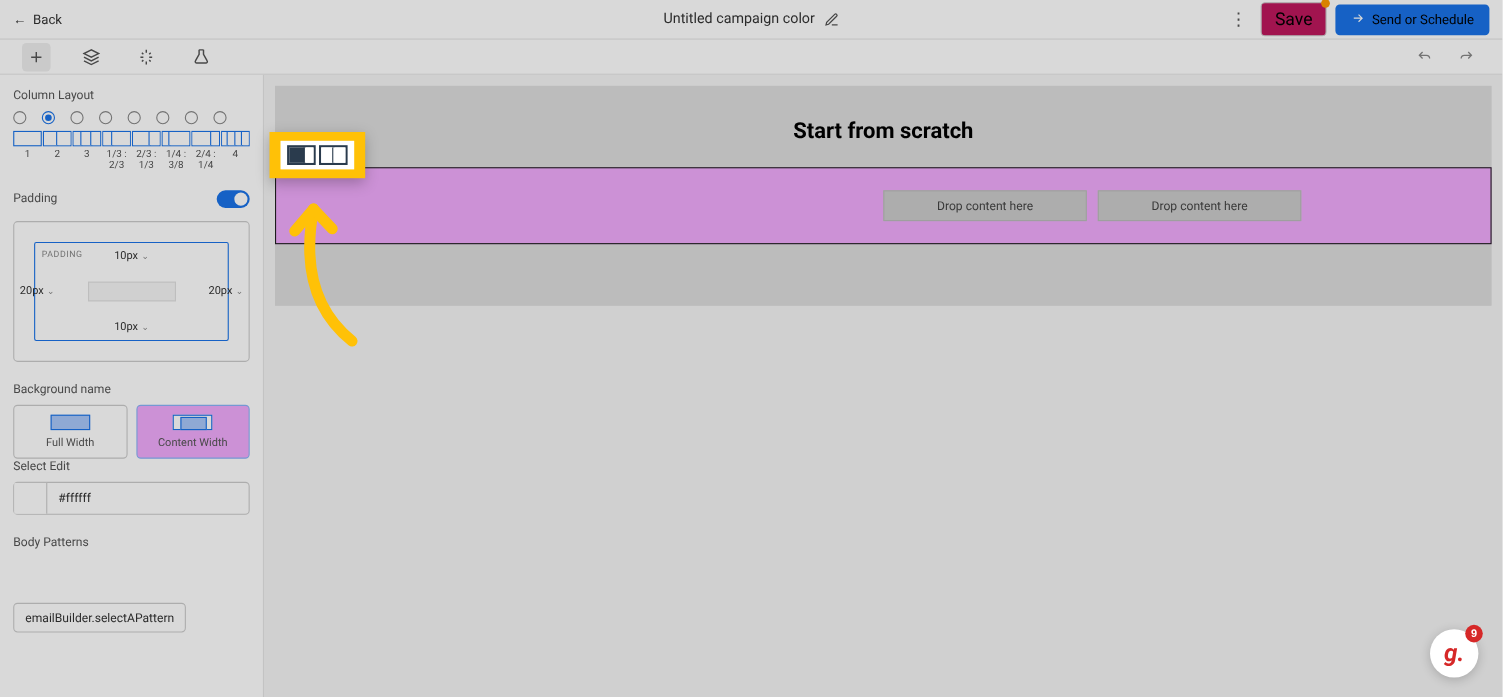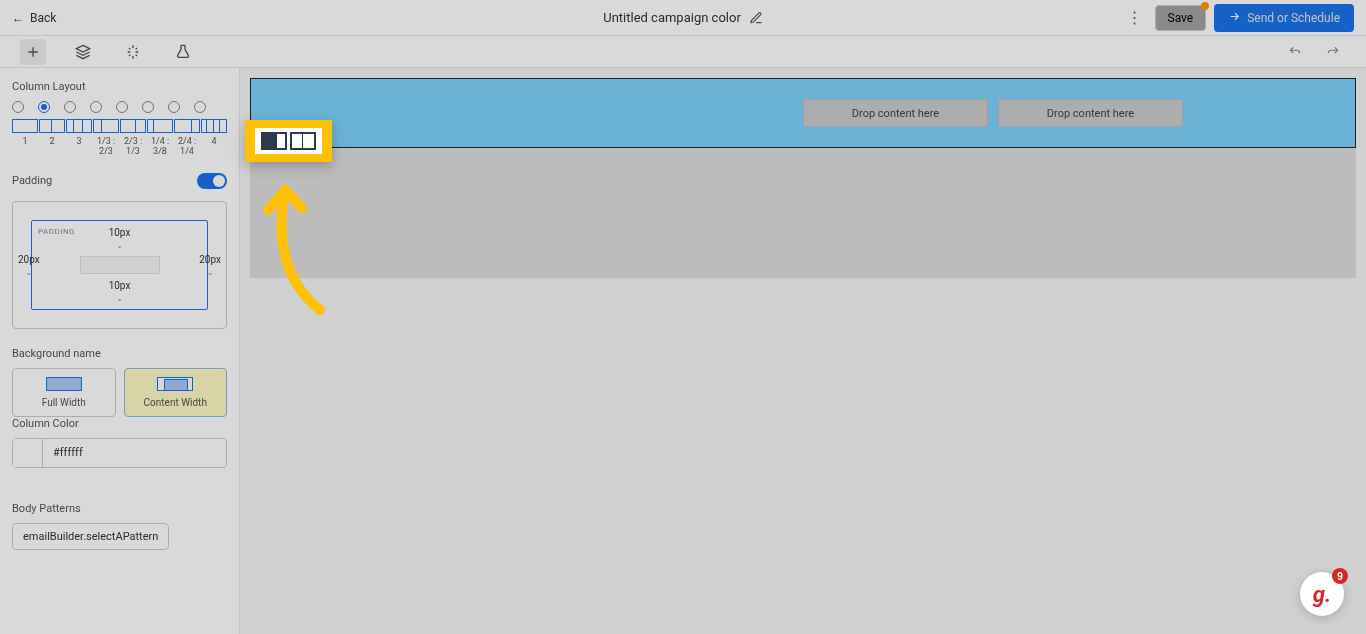--- a/index.html
+++ b/index.html
@@ -6,23 +6,23 @@
 body { width:1366px; height:634px; overflow:hidden; position:relative; background:#fff; }
 .overlay { position:absolute; inset:0; background:rgba(0,0,0,.15); z-index:50; pointer-events:none; }
 
 
 .topbar { height:36px; display:flex; align-items:center; padding:0 12px; border-bottom:1px solid #e5e5e5; background:#fff; position:relative; }
 .back-btn { display:flex; align-items:center; gap:6px; font-size:12px; color:#333; cursor:pointer; }
 .center-title { position:absolute; left:50%; transform:translateX(-50%); display:flex; align-items:center; gap:8px; font-size:13px; color:#333; }
 .pencil-icon { width:14px; height:14px; display:inline-flex; }
 .top-right { margin-left:auto; display:flex; align-items:center; gap:8px; }
 .kebab { width:24px; height:24px; display:flex; align-items:center; justify-content:center; cursor:pointer; color:#555; }
-.save-btn { background:#a3a3a3; border:1px solid #ccc; border-radius:4px; padding:5px 12px; font-size:12px; cursor:pointer; position:relative; }
+.save-btn { background:#be185d; border:1px solid #ccc; border-radius:4px; padding:5px 12px; font-size:16px; cursor:pointer; position:relative; }
 .save-dot { position:absolute; top:-4px; right:-4px; width:8px; height:8px; border-radius:50%; background:#f90; }
-.send-btn { background:#1a73e8; color:#e5e5e5; border:none; border-radius:4px; padding:6px 14px; font-size:12px; cursor:pointer; display:flex; align-items:center; gap:6px; }
+.send-btn { background:#1a73e8; color:#000000; border:none; border-radius:4px; padding:6px 14px; font-size:12px; cursor:pointer; display:flex; align-items:center; gap:6px; }
 
 
 .toolbar { height:32px; display:flex; align-items:center; padding:0 20px; gap:24px; border-bottom:1px solid #e5e5e5; background:#fff; }
 .tool-icon { width:26px; height:26px; display:flex; align-items:center; justify-content:center; cursor:pointer; color:#555; border-radius:4px; }
 .tool-icon.active { background:#eee; }
 .toolbar-right { margin-left:auto; display:flex; gap:12px; }
 
 
 .main { display:flex; height:calc(100% - 68px); }
 .sidebar { width:240px; border-right:1px solid #e5e5e5; padding:12px; overflow-y:auto; background:#fff; font-size:12px; color:#333; }
@@ -59,50 +59,50 @@
 .layout-labels div { width:26px; text-align:center; font-size:9px; color:#555; line-height:1.1; }
 
 
 .padding-row { display:flex; justify-content:space-between; align-items:center; margin-bottom:12px; }
 .toggle { width:30px; height:16px; background:#1a73e8; border-radius:8px; position:relative; cursor:pointer; }
 .toggle::after { content:""; position:absolute; right:2px; top:2px; width:12px; height:12px; background:#fff; border-radius:50%; }
 
 .padding-box { border:1px solid #ccc; border-radius:4px; padding:18px; margin-bottom:18px; position:relative; }
 .padding-inner { border:1px solid #1a73e8; border-radius:2px; height:90px; position:relative; }
 .padding-tag { position:absolute; top:6px; left:6px; font-size:8px; color:#888; letter-spacing:0.5px; }
-.pad-val { position:absolute; font-size:10px; color:#333; display:flex; align-items:center; gap:3px;flex-direction:column; }
+.pad-val { position:absolute; font-size:10px; color:#333; display:flex; align-items:center; gap:3px; }
 .pad-top { top:6px; left:50%; transform:translateX(-50%); }
 .pad-bottom { bottom:6px; left:50%; transform:translateX(-50%); }
 .pad-left { top:50%; left:-14px; transform:translateY(-50%); }
 .pad-right { top:50%; right:-14px; transform:translateY(-50%); }
 .pad-center { position:absolute; top:50%; left:50%; transform:translate(-50%,-50%); width:80px; height:18px; background:#f5f5f5; border:1px solid #e0e0e0; }
 .chev { font-size:8px; color:#888; }
 
 
 .bg-type-row { display:flex; gap:8px; margin-bottom:0; }
 .bg-card { flex:1; border:1px solid #ccc; border-radius:4px; padding:8px 4px; text-align:center; cursor:pointer; font-size:10px; color:#555; background:#fff; }
-.bg-card.selected { background:#fef9c3; border-color:#8ab4f8; }
+.bg-card.selected { background:#f0abfc; border-color:#8ab4f8; }
 .bg-preview { width:36px; height:14px; margin:0 auto 6px; border:1px solid #1a73e8; background:#a8c7fa; }
 .bg-preview.inner { width:36px; height:14px; border:1px solid #1a73e8; padding:1px 6px; background:#fff; }
 .bg-preview.inner::after { content:""; display:block; width:100%; height:100%; background:#a8c7fa; border:1px solid #1a73e8; }
 
 
-.color-row { display:flex; align-items:center; border:1px solid #ccc; border-radius:4px; height:30px; margin-bottom:34px; }
+.color-row { display:flex; align-items:center; border:1px solid #ccc; border-radius:4px; height:30px; margin-bottom:18px; }
 .color-swatch { width:30px; height:100%; border-right:1px solid #ccc; background:#fff; }
 .color-hex { padding:0 10px; font-size:11px; color:#333; }
 
 
-.pattern-btn { border:1px solid #ccc; border-radius:4px; padding:6px 10px; font-size:11px; background:#fff; cursor:pointer; margin-bottom:10px; display:inline-block; }
+.pattern-btn { border:1px solid #ccc; border-radius:4px; padding:6px 10px; font-size:11px; background:#fff; cursor:pointer; margin-bottom:10px; display:inline-block;margin-top:41px; }
 .pattern-hint { font-size:9px; color:#888; line-height:1.4; }
 
 
 .canvas { flex:1; background:#f5f5f5; padding:10px 10px; position:relative; }
 .canvas-inner { background:#ddd; min-height:200px; display:flex; flex-direction:column; align-items:center; }
 .canvas-title { font-size:20px; font-weight:700; color:#000; margin:28px 0 22px; }
-.drop-row { width:100%; border:1px solid #222; background:#7dd3fc; display:flex; padding:20px 10px; gap:10px; justify-content:center; }
+.drop-row { width:100%; border:1px solid #222; background:#f0abfc; display:flex; padding:20px 10px; gap:10px; justify-content:center; }
 .drop-left { flex:0 0 370px; }
 .drop-col { flex:0 0 185px; background:#ccc; border:1px solid #bbb; height:28px; display:flex; align-items:center; justify-content:center; font-size:11px; color:#444; }
 
 
 .highlight-badge { position:absolute; top:120px; left:245px; z-index:100; background:#ffc107; padding:8px 10px; box-shadow:0 4px 12px rgba(0,0,0,.25); }
 .badge-inner { background:#fff; padding:4px 6px; display:flex; gap:3px; align-items:center; }
 .badge-inner .layout-opt { height:18px; border:2px solid #2a3b4d; }
 .badge-inner .layout-opt span { border-color:#2a3b4d; }
 .arrow-svg { position:absolute; top:170px; left:250px; z-index:100; }
 
@@ -272,32 +272,33 @@
       <div class="bg-card">
         <div class="bg-preview"></div>
         <span>Full Width</span>
       </div>
       <div class="bg-card selected">
         <div class="bg-preview inner"></div>
         <span>Content Width</span>
       </div>
     </div>
 
-    <label class="section-label">Column Color</label>
+    <label class="section-label">Select Edit</label>
     <div class="color-row">
       <div class="color-swatch"></div>
       <span class="color-hex">#ffffff</span>
     </div>
 
     <label class="section-label">Body Patterns</label>
     <div class="pattern-btn">emailBuilder.selectAPattern</div>
   </div>
 
   <div class="canvas">
     <div class="canvas-inner">
+      <div class="canvas-title">Start from scratch</div>
       <div class="drop-row">
         <div class="drop-left"></div>
         <div class="drop-col">Drop content here</div>
         <div class="drop-col">Drop content here</div>
       </div>
     </div>
   </div>
 </div>
 
 <div class="overlay"></div>

